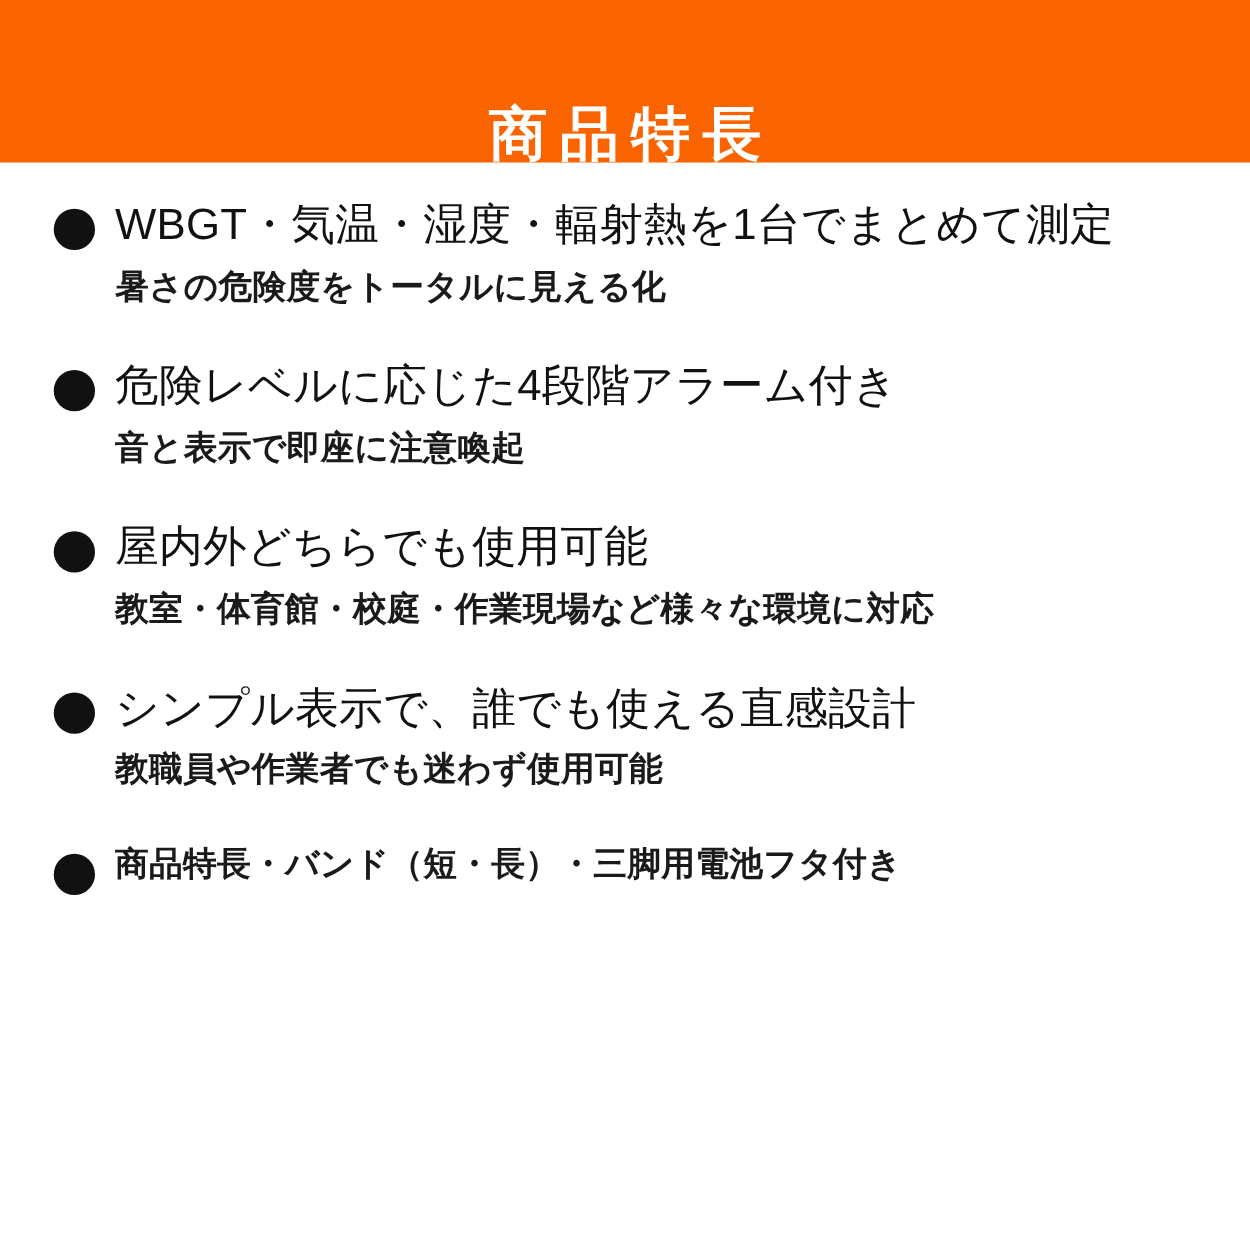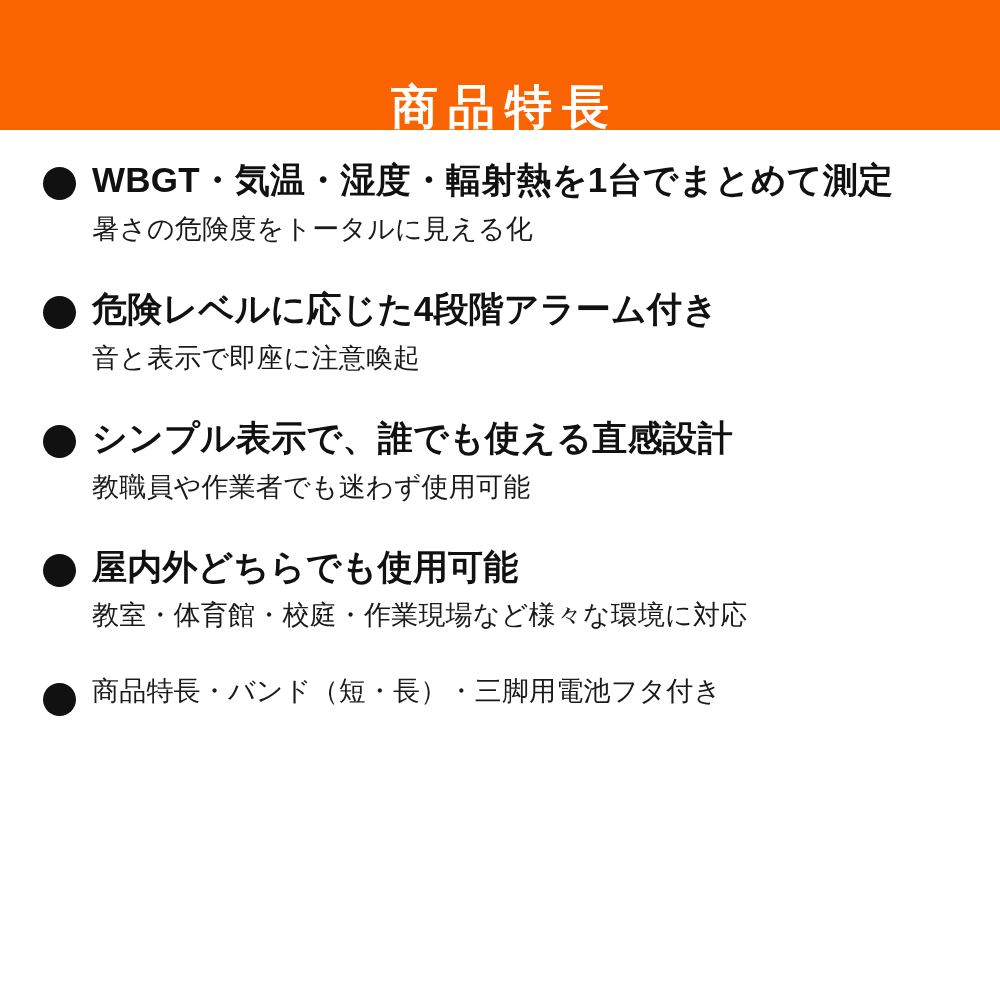--- a/index.html
+++ b/index.html
@@ -62,32 +62,32 @@
     top: 9px;
     width: 33px;
     height: 33px;
     background: #111111;
     border-radius: 50%;
     display: block;
   }
 
   .feature-headline {
     font-size: 35px;
-    font-weight: 700;
+    font-weight: 400;
     color: #111111;
     line-height: 1.28;
     letter-spacing: 0.2px;
     white-space: nowrap;
     margin: 0;
     font-family: "Liberation Sans", "DejaVu Sans", sans-serif;
   }
 
   .feature-subtext {
     font-size: 27px;
-    font-weight: 400;
+    font-weight: 700;
     color: #1a1a1a;
     line-height: 1.3;
     letter-spacing: 0.2px;
     white-space: nowrap;
     margin: 9px 0 0 0;
     font-family: "Liberation Sans", "DejaVu Sans", sans-serif;
   }
 </style>
 </head>
 <body>
@@ -103,30 +103,30 @@
     <div class="feature-headline">WBGT・気温・湿度・輻射熱を1台でまとめて測定</div>
     <div class="feature-subtext">暑さの危険度をトータルに見える化</div>
   </li>
 
   <li class="feature-item row-1">
     <span class="bullet-dot"></span>
     <div class="feature-headline">危険レベルに応じた4段階アラーム付き</div>
     <div class="feature-subtext">音と表示で即座に注意喚起</div>
   </li>
 
+  <li class="feature-item row-2">
+    <span class="bullet-dot"></span>
+    <div class="feature-headline">屋内外どちらでも使用可能</div>
+    <div class="feature-subtext">教室・体育館・校庭・作業現場など様々な環境に対応</div>
+  </li>
+
   <li class="feature-item row-3">
     <span class="bullet-dot"></span>
     <div class="feature-headline">シンプル表示で、誰でも使える直感設計</div>
     <div class="feature-subtext">教職員や作業者でも迷わず使用可能</div>
-  </li>
-
-  <li class="feature-item row-2">
-    <span class="bullet-dot"></span>
-    <div class="feature-headline">屋内外どちらでも使用可能</div>
-    <div class="feature-subtext">教室・体育館・校庭・作業現場など様々な環境に対応</div>
   </li>
 
   <li class="feature-item row-4">
     <span class="bullet-dot"></span>
     <div class="feature-subtext">商品特長・バンド（短・長）・三脚用電池フタ付き</div>
   </li>
 
 </ul>
 
 </body></html>

